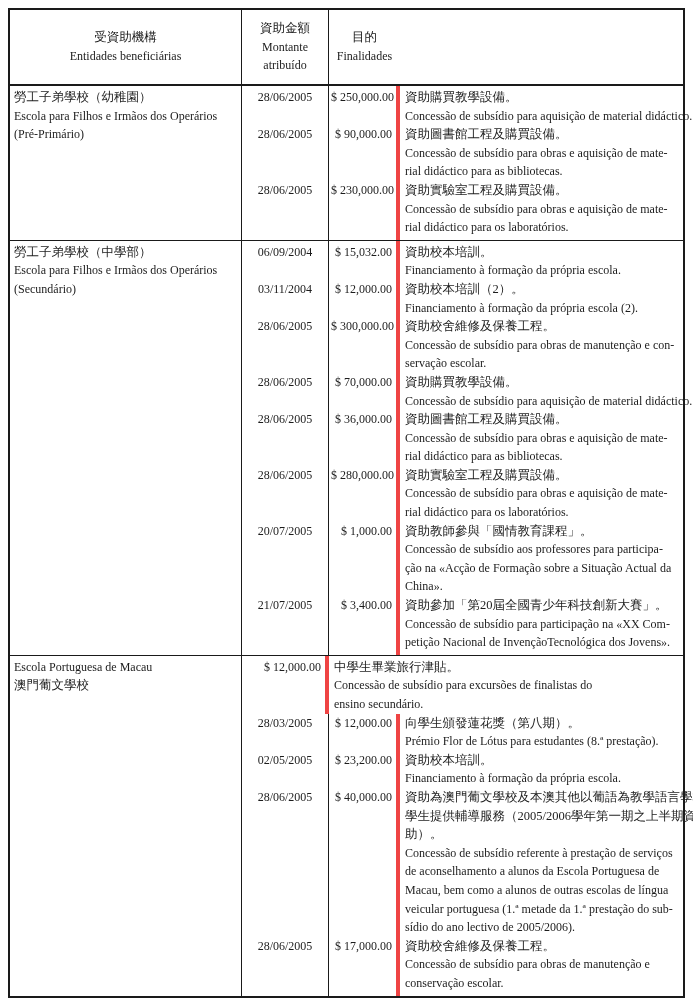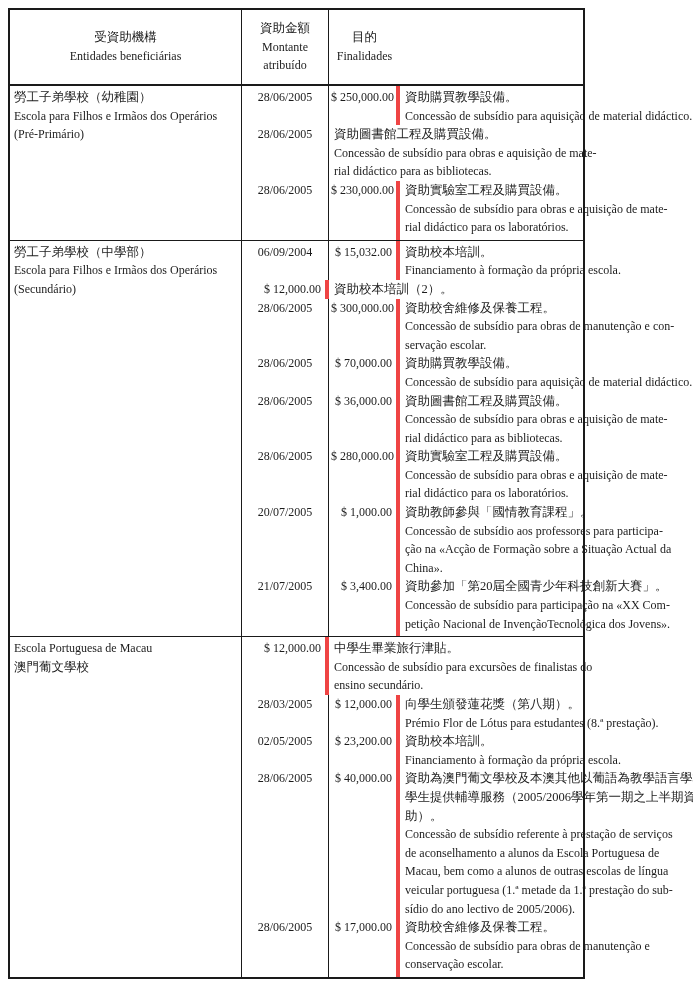--- a/index.html
+++ b/index.html
@@ -6,21 +6,21 @@
   html, body { width: 693px; height: 1004px; background: #ffffff; }
   body {
     font-family: "Liberation Serif", "DejaVu Serif", serif;
     color: #1c1c1c;
     position: relative;
   }
   .page { position: absolute; inset: 0; background: #fff; }
   .table {
     position: absolute;
     left: 8px; top: 8px;
-    width: 577px;
+    width: 677px;
     border: 2px solid #1a1a1a;
     background: #fff;
   }
   
   .thead {
     display: grid;
     grid-template-columns: 232px 87px 71px 1fr;
     border-bottom: 2px solid #1a1a1a;
     height: 76px;
   }
@@ -91,20 +91,23 @@
               </div>
               <div class="gcell purpose">
                 <div class="line zh"><span class="txt">資助購買教學設備。</span></div>
                 <div class="line pt"><span class="txt">Concessão de subsídio para aquisição de material didáctico.</span></div>
               </div>
             </div>
             <div class="grant">
               <div class="gcell date">
                 <div class="line pt"><span class="txt">28/06/2005</span></div>
               </div>
+              <div class="gcell amount">
+                <div class="line pt"><span class="txt">$ 90,000.00</span></div>
+              </div>
               <div class="gcell purpose">
                 <div class="line zh"><span class="txt">資助圖書館工程及購買設備。</span></div>
                 <div class="line pt"><span class="txt">Concessão de subsídio para obras e aquisição de mate-</span></div>
                 <div class="line pt"><span class="txt">rial didáctico para as bibliotecas.</span></div>
               </div>
             </div>
             <div class="grant">
               <div class="gcell date">
                 <div class="line pt"><span class="txt">28/06/2005</span></div>
               </div>
@@ -132,25 +135,29 @@
               </div>
               <div class="gcell amount">
                 <div class="line pt"><span class="txt">$ 15,032.00</span></div>
               </div>
               <div class="gcell purpose">
                 <div class="line zh"><span class="txt">資助校本培訓。</span></div>
                 <div class="line pt"><span class="txt">Financiamento à formação da própria escola.</span></div>
               </div>
             </div>
             <div class="grant">
+              <div class="gcell date">
+                <div class="line pt"><span class="txt">03/11/2004</span></div>
+              </div>
               <div class="gcell amount">
                 <div class="line pt"><span class="txt">$ 12,000.00</span></div>
               </div>
               <div class="gcell purpose">
                 <div class="line zh"><span class="txt">資助校本培訓（2）。</span></div>
+                <div class="line pt"><span class="txt">Financiamento à formação da própria escola (2).</span></div>
               </div>
             </div>
             <div class="grant">
               <div class="gcell date">
                 <div class="line pt"><span class="txt">28/06/2005</span></div>
               </div>
               <div class="gcell amount">
                 <div class="line pt"><span class="txt">$ 300,000.00</span></div>
               </div>
               <div class="gcell purpose">

